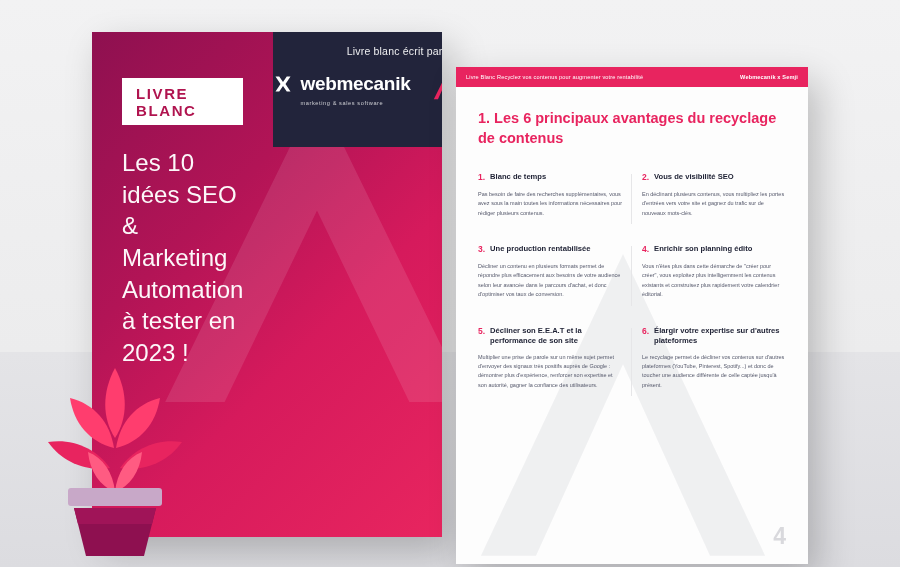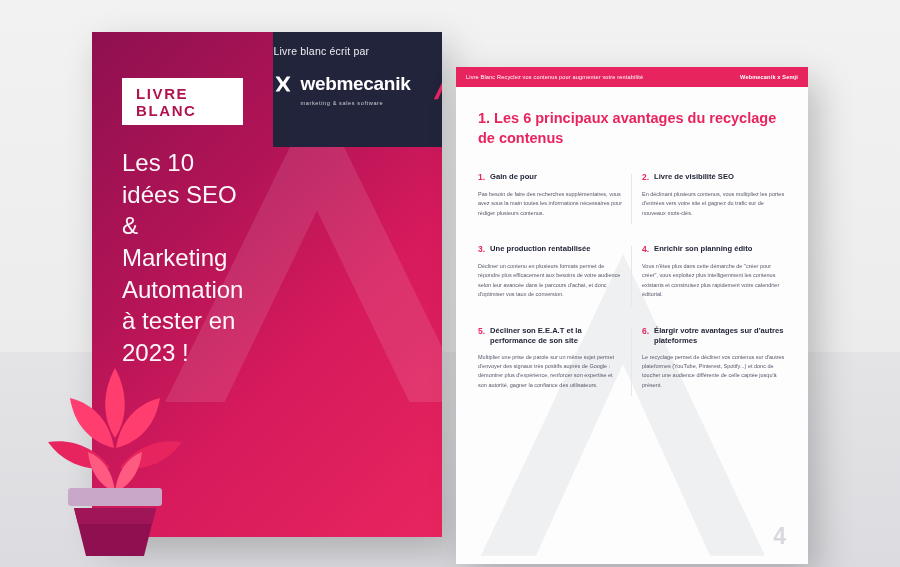--- a/index.html
+++ b/index.html
@@ -51,21 +51,21 @@
     letter-spacing:.2px;
   }
   .cover-sub {
     margin-top: 22px;
     color:#ffffff; font-size:24px; line-height:1.32; font-weight:300;
     opacity:.97;
   }
   .cover-footer {
     position:relative;
     background:#22243b; height:115px; padding-top:13px;
-    display:flex; flex-direction:column; align-items:flex-start;
+    display:flex; flex-direction:column; align-items:center;
   }
   .cover-footer .written {
     color:#ffffff; font-size:10.5px; opacity:.92; letter-spacing:.2px;
   }
   .logos {
     margin-top:16px; display:flex; align-items:center; gap:22px;
   }
   .logo-wm { display:flex; flex-direction:column; align-items:center; }
   .logo-wm .wm-row { display:flex; align-items:center; gap:7px; }
   .logo-wm .wm-name { color:#fff; font-size:19px; font-weight:bold; letter-spacing:-.3px;}
@@ -165,29 +165,29 @@
     <svg class="page-watermark" viewBox="0 0 100 110">
       <path d="M50 4 L99 108 L80 108 L50 42 L20 108 L1 108 Z" fill="#19223a"></path>
     </svg>
 
     <div class="page-h1">1. Les 6 principaux avantages du recyclage de contenus</div>
 
     <div class="grid">
       <div class="cell sep-r">
         <div class="cell-head">
           <span class="num">1.</span>
-          <span class="cell-title">Gain de pour</span>
+          <span class="cell-title">Blanc de temps</span>
         </div>
         <div class="cell-text">Pas besoin de faire des recherches supplémentaires, vous avez sous la main toutes les informations nécessaires pour rédiger plusieurs contenus.</div>
       </div>
 
       <div class="cell">
         <div class="cell-head">
           <span class="num">2.</span>
-          <span class="cell-title">Livre de visibilité SEO</span>
+          <span class="cell-title">Vous de visibilité SEO</span>
         </div>
         <div class="cell-text">En déclinant plusieurs contenus, vous multipliez les portes d'entrées vers votre site et gagnez du trafic sur de nouveaux mots-clés.</div>
       </div>
 
       <div class="cell sep-r">
         <div class="cell-head">
           <span class="num">3.</span>
           <span class="cell-title">Une production rentabilisée</span>
         </div>
         <div class="cell-text">Décliner un contenu en plusieurs formats permet de répondre plus efficacement aux besoins de votre audience selon leur avancée dans le parcours d'achat, et donc d'optimiser vos taux de conversion.</div>
@@ -205,21 +205,21 @@
         <div class="cell-head">
           <span class="num">5.</span>
           <span class="cell-title">Décliner son E.E.A.T et la performance de son site</span>
         </div>
         <div class="cell-text">Multiplier une prise de parole sur un même sujet permet d'envoyer des signaux très positifs auprès de Google : démontrer plus d'expérience, renforcer son expertise et son autorité, gagner la confiance des utilisateurs.</div>
       </div>
 
       <div class="cell">
         <div class="cell-head">
           <span class="num">6.</span>
-          <span class="cell-title">Élargir votre avantages sur d'autres plateformes</span>
+          <span class="cell-title">Élargir votre expertise sur d'autres plateformes</span>
         </div>
         <div class="cell-text">Le recyclage permet de décliner vos contenus sur d'autres plateformes (YouTube, Pinterest, Spotify...) et donc de toucher une audience différente de celle captée jusqu'à présent.</div>
       </div>
     </div>
 
     <div class="page-num">4</div>
   </div>
 </div>
 
 <svg class="plant" viewBox="0 0 170 200">

